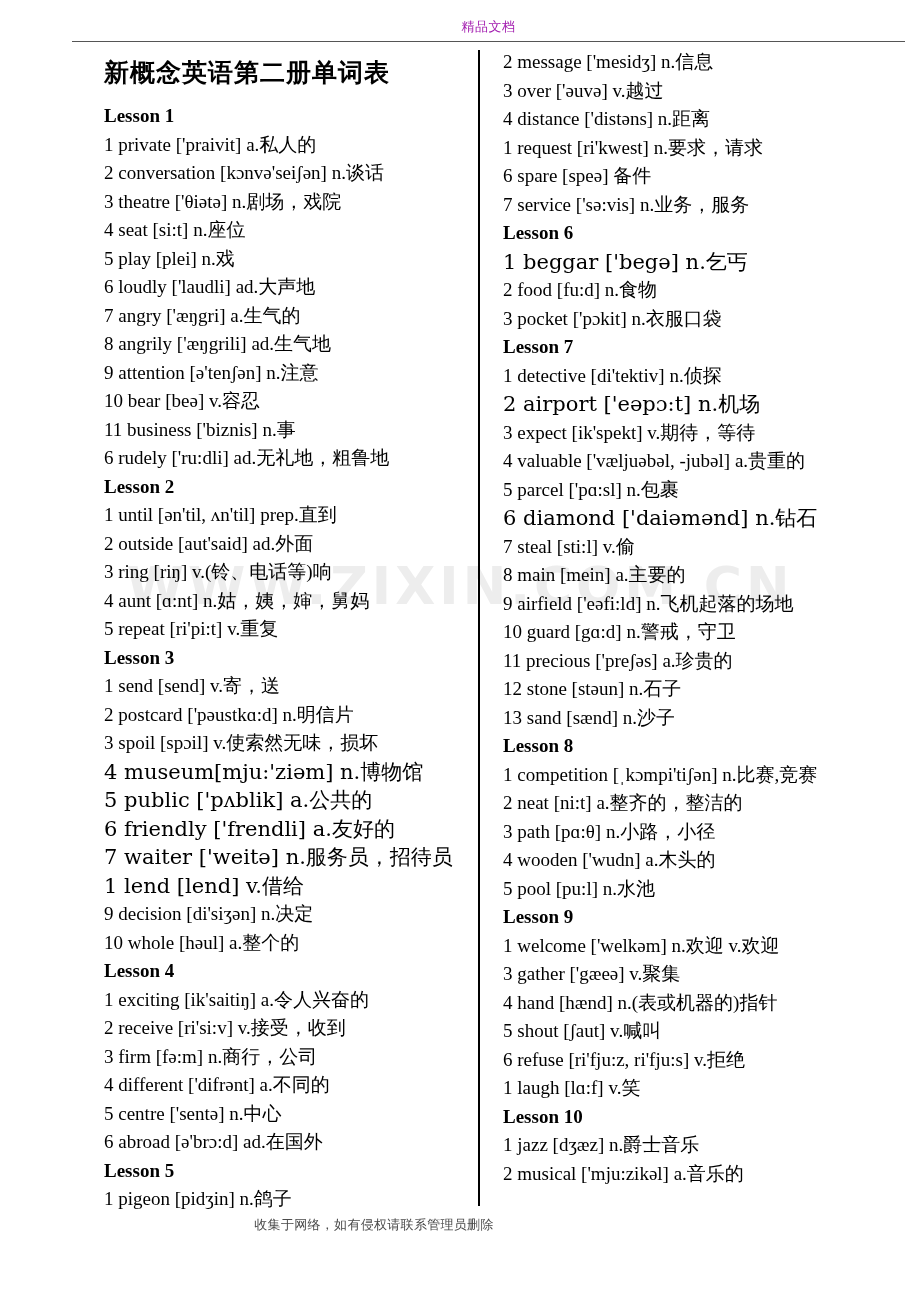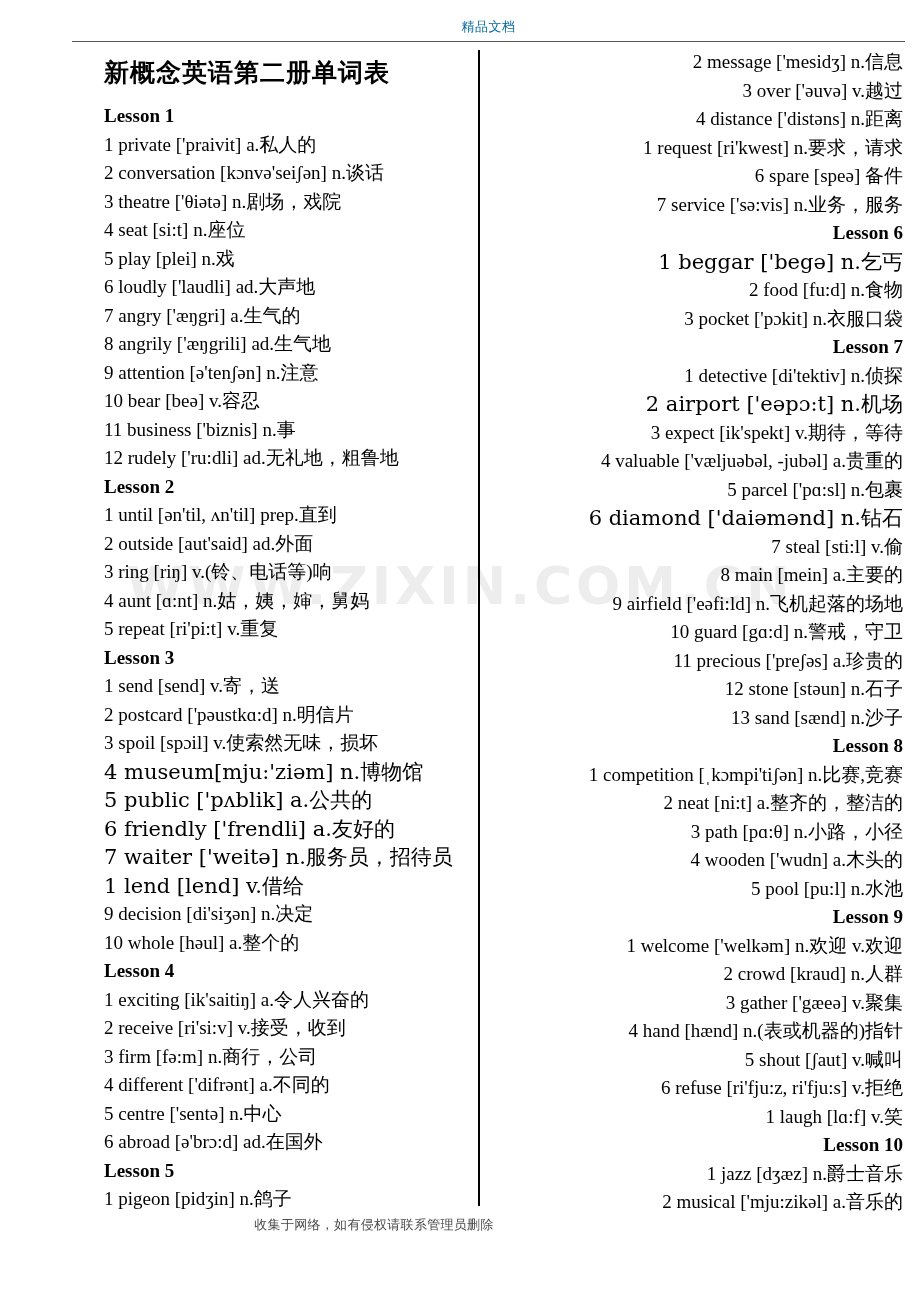--- a/index.html
+++ b/index.html
@@ -17,21 +17,21 @@
   }
 
   
   #page-header {
     position: absolute;
     top: 18px;
     left: 72px;
     width: 833px;
     text-align: center;
     font-size: 13px;
-    color: #0369a1;
+    color: #a21caf;
     font-family: "DejaVu Sans", "Liberation Sans", sans-serif;
     letter-spacing: 0.5px;
   }
   #header-rule {
     position: absolute;
     top: 41px;
     left: 72px;
     width: 833px;
     height: 1px;
     background: #555555;
@@ -62,21 +62,21 @@
     width: 920px;
     height: 1160px;
     z-index: 2;
     padding-left: 42px;
   }
   .column {
     position: absolute;
     top: 0;
   }
   #col-left  { left: 88px;  width: 384px; }
-  #col-right { left: 487px; width: 400px; text-align: right; }
+  #col-right { left: 487px; width: 400px; }
 
   #col-divider {
     position: absolute;
     left: 478px;
     top: 50px;
     width: 2px;
     height: 1156px;
     background: #000000;
     z-index: 3;
   }
@@ -145,21 +145,21 @@
         <div class="entry">2 conversation [kɔnvə'seiʃən] n.谈话</div>
         <div class="entry">3 theatre  ['θiətə] n.剧场，戏院</div>
         <div class="entry">4 seat [si:t] n.座位</div>
         <div class="entry">5 play [plei] n.戏</div>
         <div class="entry">6 loudly ['laudli] ad.大声地</div>
         <div class="entry">7 angry ['æŋgri] a.生气的</div>
         <div class="entry">8 angrily ['æŋgrili] ad.生气地</div>
         <div class="entry">9 attention [ə'tenʃən] n.注意</div>
         <div class="entry">10 bear    [beə] v.容忍</div>
         <div class="entry">11 business ['biznis] n.事</div>
-        <div class="entry">12 rudely ['ru:dli] ad.无礼地，粗鲁地</div>
+        <div class="entry">6 rudely ['ru:dli] ad.无礼地，粗鲁地</div>
         <div class="lesson-title">Lesson 2</div>
         <div class="entry">1 until [ən'til, ʌn'til] prep.直到</div>
         <div class="entry">2 outside [aut'said] ad.外面</div>
         <div class="entry">3 ring [riŋ] v.(铃、电话等)响</div>
         <div class="entry">4 aunt [ɑ:nt] n.姑，姨，婶，舅妈</div>
         <div class="entry">5 repeat [ri'pi:t] v.重复</div>
         <div class="lesson-title">Lesson 3</div>
         <div class="entry">1 send [send] v.寄，送</div>
         <div class="entry">2 postcard ['pəustkɑ:d] n.明信片</div>
         <div class="entry">3 spoil [spɔil] v.使索然无味，损坏</div>
@@ -209,21 +209,20 @@
         <div class="entry">12 stone    [stəun] n.石子</div>
         <div class="entry">13 sand     [sænd] n.沙子</div>
         <div class="lesson-title">Lesson 8</div>
         <div class="entry">1 competition [ˌkɔmpi'tiʃən] n.比赛,竞赛</div>
         <div class="entry">2 neat [ni:t] a.整齐的，整洁的</div>
         <div class="entry">3 path [pɑ:θ] n.小路，小径</div>
         <div class="entry">4 wooden ['wudn] a.木头的</div>
         <div class="entry">5 pool [pu:l] n.水池</div>
         <div class="lesson-title">Lesson 9</div>
         <div class="entry">1 welcome ['welkəm] n.欢迎 v.欢迎</div>
-        <div class="entry">2 crowd [kraud] n.人群</div>
         <div class="entry">3 gather ['gæeə] v.聚集</div>
         <div class="entry">4 hand [hænd] n.(表或机器的)指针</div>
         <div class="entry">5 shout [ʃaut] v.喊叫</div>
         <div class="entry">6 refuse [ri'fju:z, ri'fju:s] v.拒绝</div>
         <div class="entry">1 laugh [lɑ:f] v.笑</div>
         <div class="lesson-title">Lesson 10</div>
         <div class="entry">1 jazz [dʒæz] n.爵士音乐</div>
         <div class="entry">2 musical ['mju:zikəl] a.音乐的</div>
       </div>
   </div>

